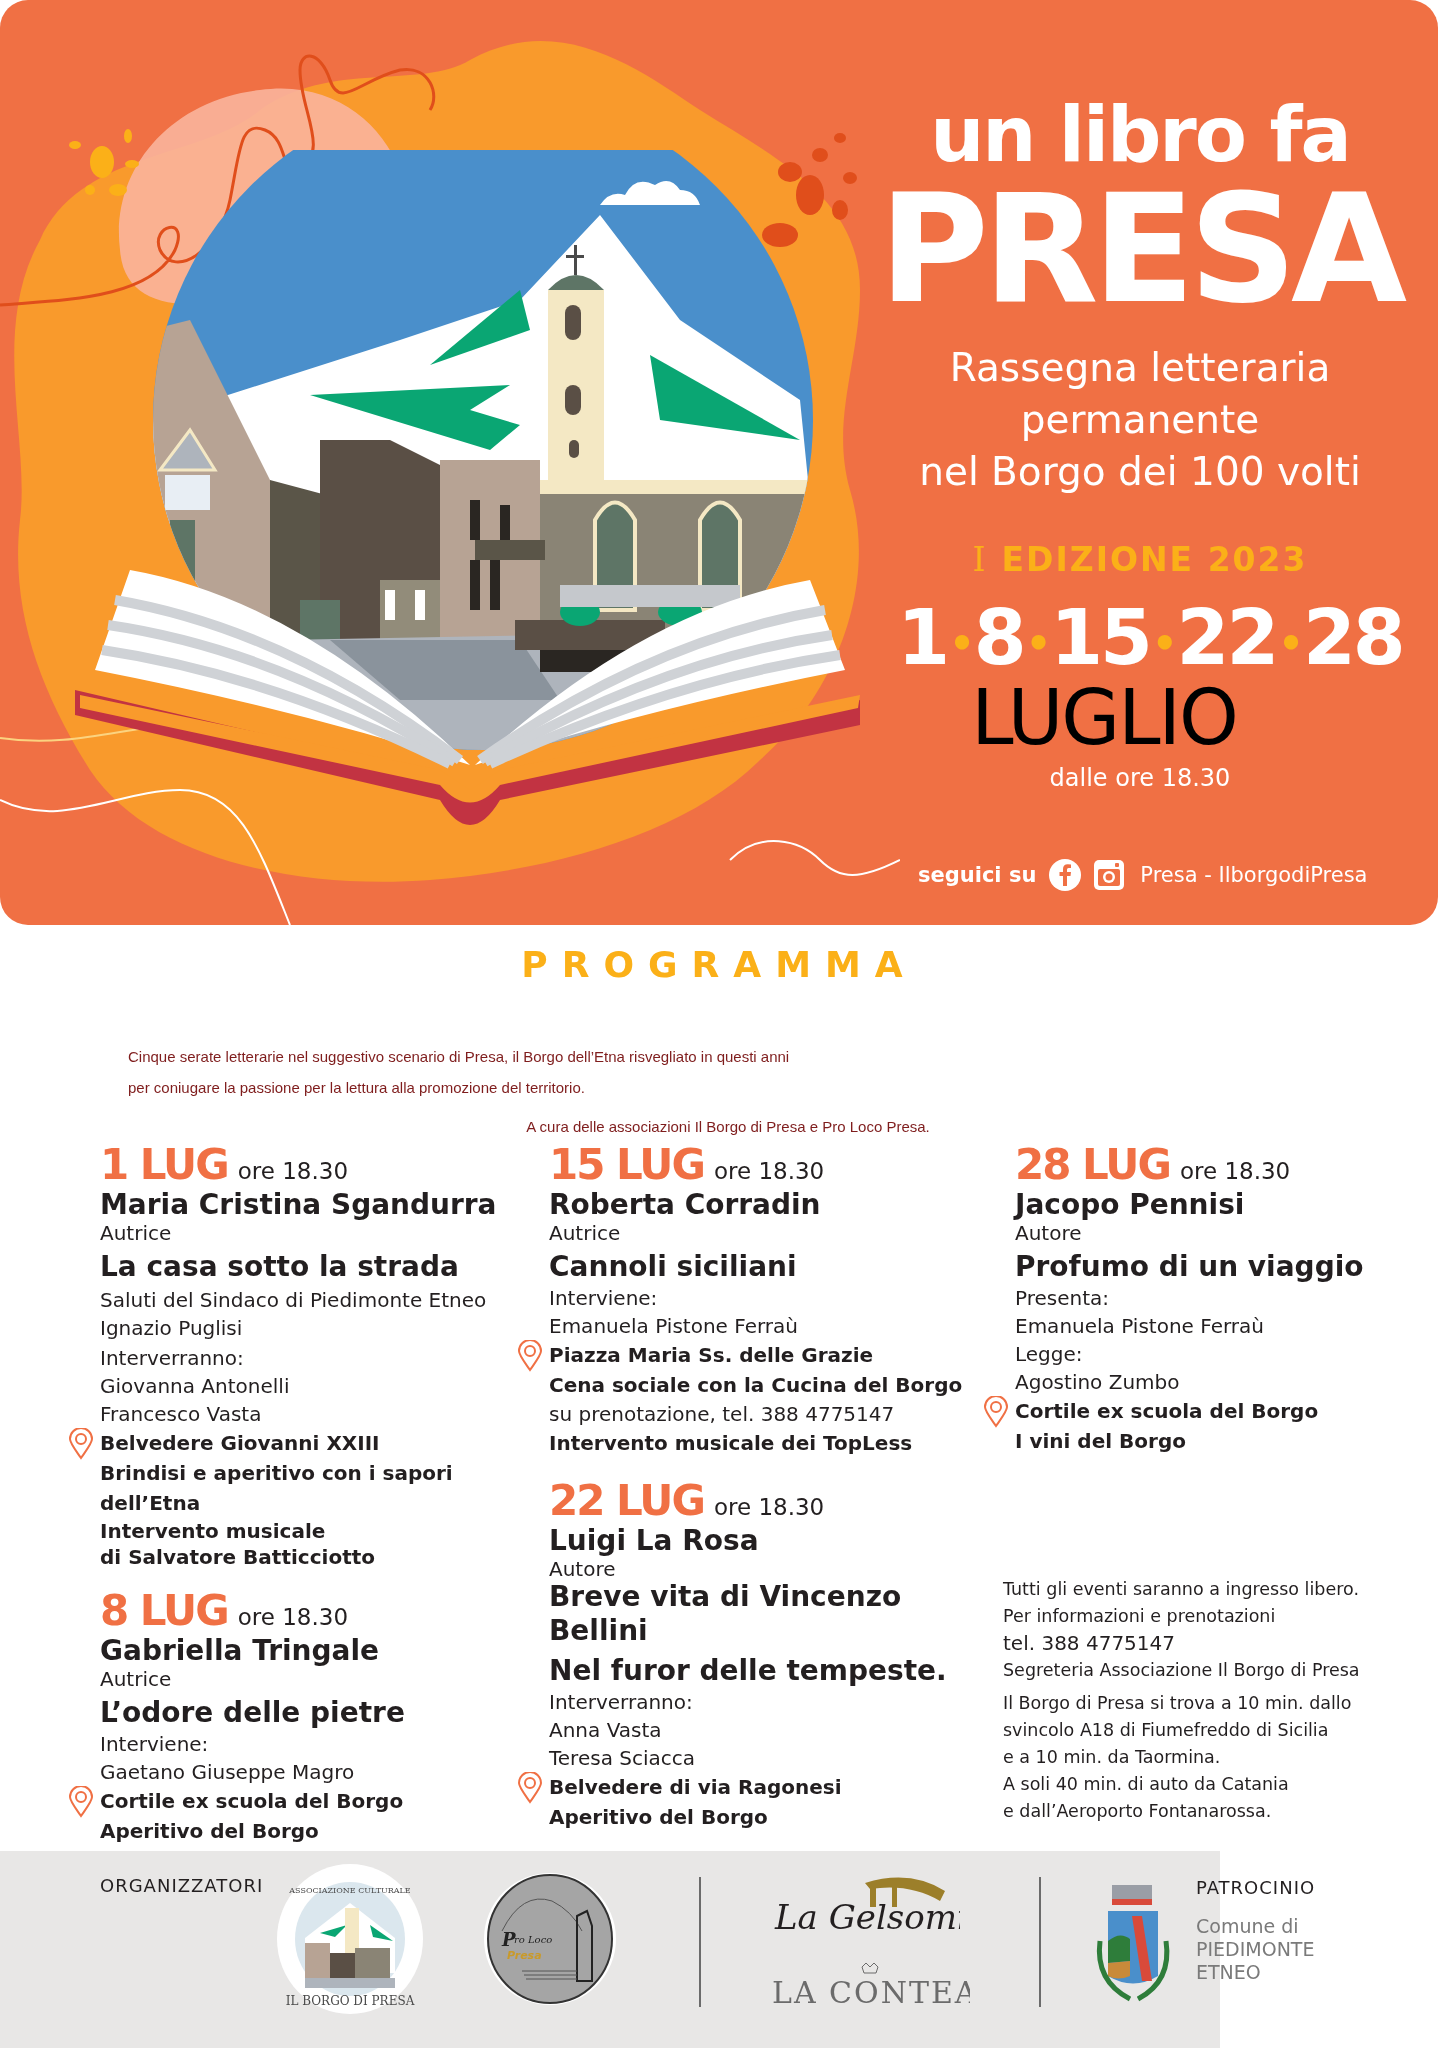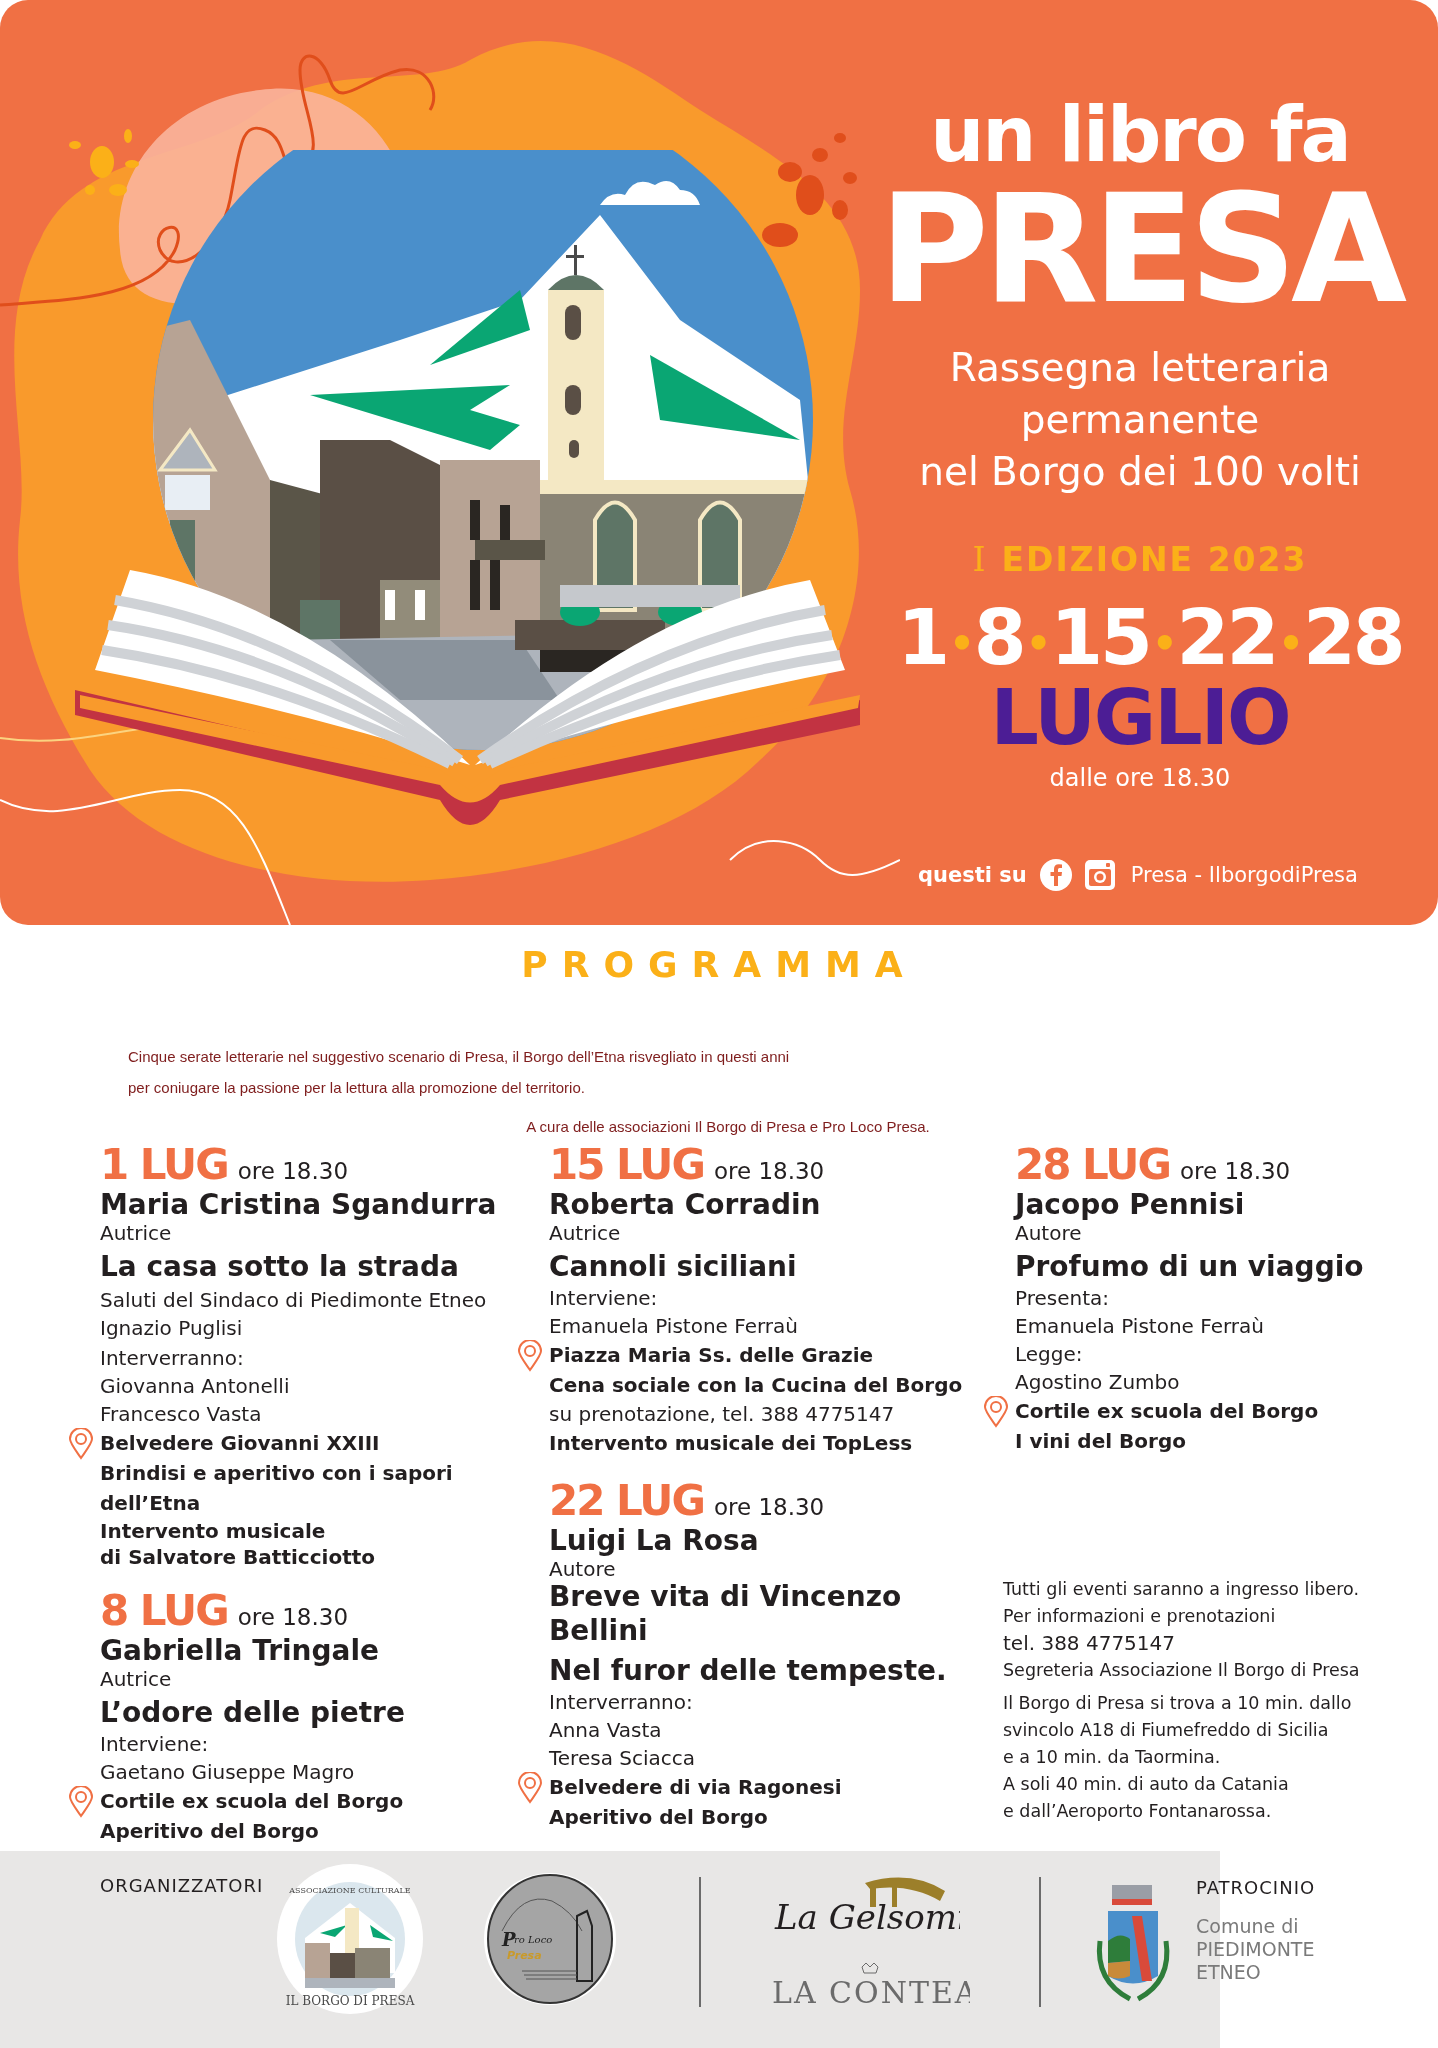--- a/index.html
+++ b/index.html
@@ -12,21 +12,21 @@
 
   .title-block { position: absolute; left: 860px; top: 90px; width: 560px; text-align: center; color: #ffffff; }
   .title-small { font-family: "DejaVu Sans", sans-serif; font-weight: bold; font-size: 76px; line-height: 90px; letter-spacing: -2px; }
   .title-big { font-family: "DejaVu Sans", sans-serif; font-weight: bold; font-size: 150px; line-height: 150px; letter-spacing: -6px; margin-top: -6px; }
   .subtitle { font-size: 39px; line-height: 52px; margin-top: 18px; }
 
   .edition { position: absolute; left: 860px; top: 540px; width: 560px; text-align: center; color: #fbb018; font-weight: bold; font-size: 33px; letter-spacing: 2px; }
   .edition .roman { font-family: "DejaVu Serif", serif; font-weight: normal; margin-right: 14px; }
   .dates { position: absolute; left: 880px; top: 595px; width: 540px; text-align: center; color: #ffffff; font-weight: bold; font-size: 76px; letter-spacing: -3px; line-height: 86px; }
   .dates .dot { color: #fbb018; font-size: 40px; vertical-align: middle; margin: 0 2px; }
-  .month { position: absolute; left: 860px; top: 675px; width: 560px; text-align: center; color: #4c1d95; font-weight: bold; font-size: 76px; letter-spacing: -2px; line-height: 86px; }
+  .month { position: absolute; left: 824px; top: 675px; width: 560px; text-align: center; color: #000000; font-weight: normal; font-size: 76px; letter-spacing: -2px; line-height: 86px; }
   .dalle { position: absolute; left: 860px; top: 764px; width: 560px; text-align: center; color: #ffffff; font-size: 24px; }
 
   .social { position: absolute; left: 918px; top: 858px; display: flex; align-items: center; color: #ffffff; font-size: 21px; }
   .social .follow { font-weight: bold; margin-right: 12px; }
   .social .icon { width: 34px; height: 34px; margin-right: 10px; display: inline-flex; }
   .social .handle { margin-left: 4px; }
 
   
   .programma-title { position: absolute; left: 0; top: 944px; width: 1438px; text-align: center; color: #fbb018; font-weight: bold; font-size: 36px; letter-spacing: 14px; }
   .intro { position: absolute; left: 128px; top: 1041px; width: 1200px; font-size: 15px; line-height: 31px; color: #7f1d1d; font-family: "Liberation Sans Narrow", "Liberation Sans", sans-serif; }
@@ -167,21 +167,21 @@
     <span class="roman">I</span><span>EDIZIONE 2023</span>
   </div>
 
   <div class="dates">
     <span>1</span><span class="dot">•</span><span>8</span><span class="dot">•</span><span>15</span><span class="dot">•</span><span>22</span><span class="dot">•</span><span>28</span>
   </div>
   <div class="month">LUGLIO</div>
   <div class="dalle">dalle ore 18.30</div>
 
   <div class="social">
-    <span class="follow">questi su</span>
+    <span class="follow">seguici su</span>
     <span class="icon">
       <svg viewBox="0 0 34 34" width="34" height="34">
           <circle cx="17" cy="17" r="16" fill="#ffffff"></circle>
           <path d="M19 28 L19 18 L22.5 18 L23 14 L19 14 L19 11.5 Q19 10 20.5 10 L23 10 L23 6.5 Q21.5 6.3 19.8 6.3 Q15 6.3 15 11 L15 14 L11.5 14 L11.5 18 L15 18 L15 28 Z" fill="#f07044"></path>
         </svg>
     </span>
     <span class="icon">
       <svg viewBox="0 0 34 34" width="34" height="34">
           <rect x="2" y="2" width="30" height="30" rx="5" fill="#ffffff"></rect>
           <rect x="6" y="11" width="22" height="17" rx="2" fill="#f07044"></rect>

